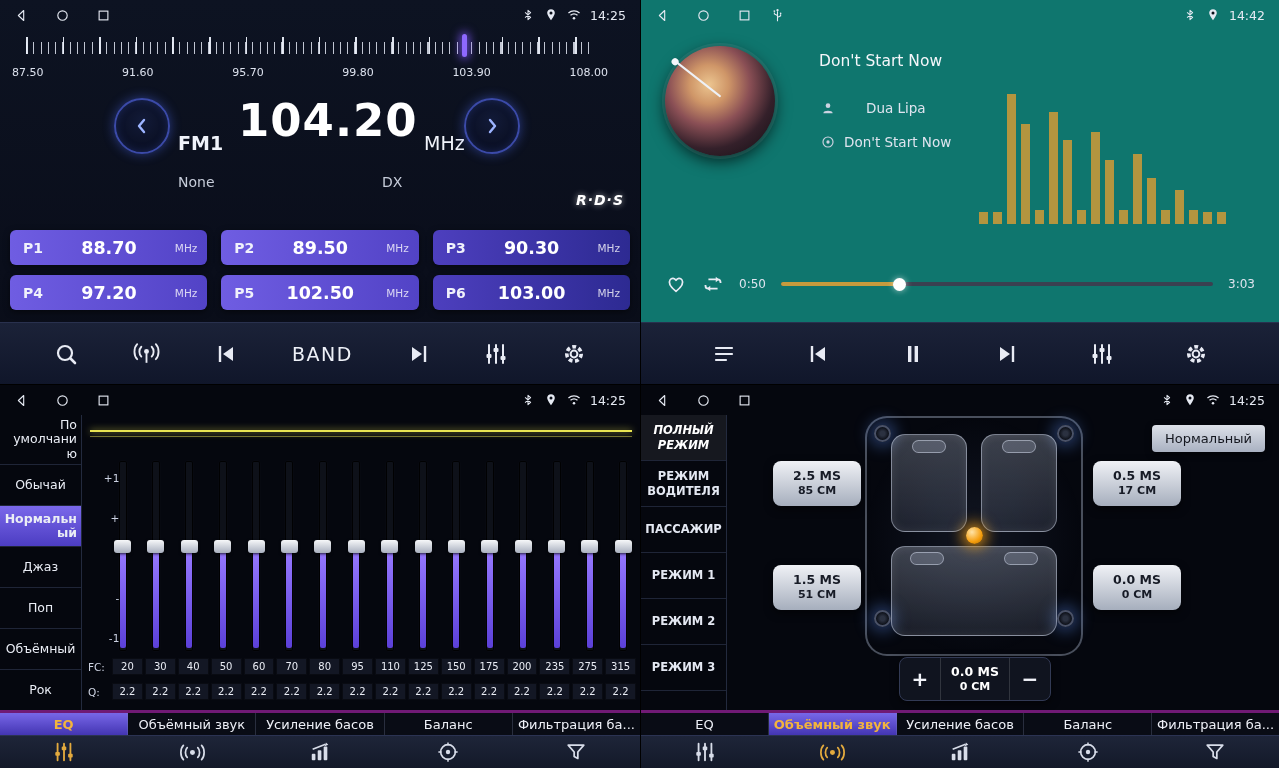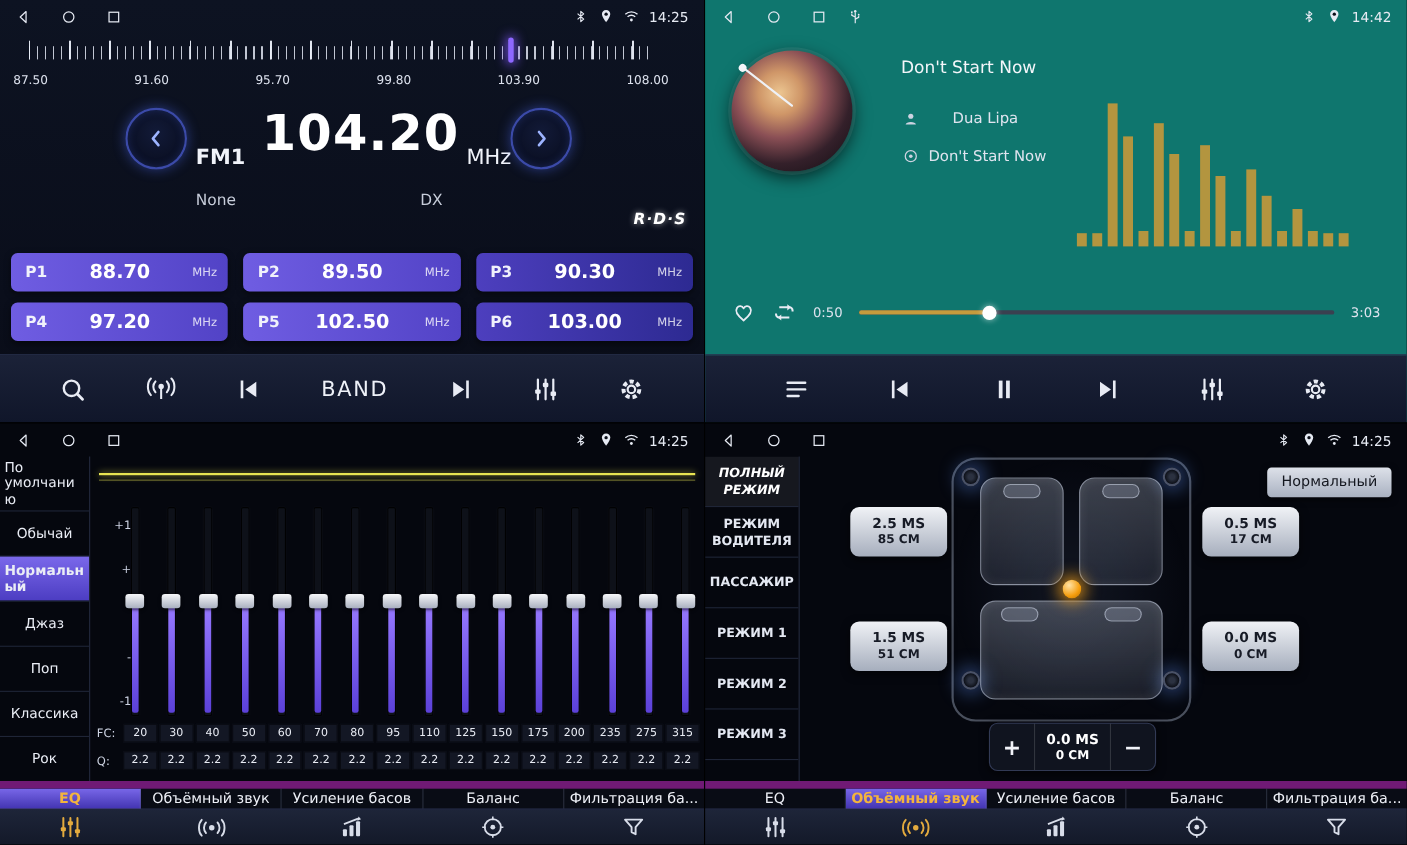--- a/index.html
+++ b/index.html
@@ -70,21 +70,21 @@
 .bar{width:9px;background:#b3953f;height:calc(var(--v,10)*1px);}
 .controls{position:absolute;left:0;right:0;top:264px;height:40px;display:flex;align-items:center;padding:0 24px;gap:15px;}
 .ptime{font-size:12px;color:#dfe4ef;}
 .progress{position:relative;flex:1;height:4px;border-radius:2px;background:#3a4050;cursor:pointer;}
 .p-fill{position:absolute;left:0;top:0;bottom:0;width:27.3%;background:#c59b3d;border-radius:2px;}
 .p-thumb{position:absolute;left:calc(27.3% - 6px);top:50%;margin-top:-6.5px;width:13px;height:13px;border-radius:50%;background:#fff;box-shadow:0 0 6px rgba(255,255,255,.6);}
 
 
 .eq-body{position:absolute;left:0;right:0;top:30px;bottom:58px;}
 .eq-sidebar{position:absolute;left:0;top:0;bottom:0;width:82px;border-right:1px solid #232a3e;display:flex;flex-direction:column;overflow:hidden;}
-.sb-item{min-height:41px;flex:0 0 auto;display:flex;align-items:center;justify-content:center;text-align:left;padding:3px 4px;font-size:12.5px;line-height:1.15;color:#eaedf5;border-bottom:1px solid #1f2537;word-break:break-word;cursor:pointer;}
+.sb-item{min-height:41px;flex:0 0 auto;display:flex;align-items:center;justify-content:center;text-align:right;padding:3px 4px;font-size:12.5px;line-height:1.15;color:#eaedf5;border-bottom:1px solid #1f2537;word-break:break-word;cursor:pointer;}
 .sb-item.active{background:linear-gradient(180deg,#7a68ea,#4c3dc2);font-weight:bold;}
 .eq-main{position:absolute;left:82px;right:0;top:0;bottom:0;}
 .curve-line{position:absolute;left:8px;right:8px;height:2px;background:#e8e452;box-shadow:0 0 7px rgba(232,228,82,.8);}
 .curve-line.l1{top:15px;}
 .curve-line.l2{top:21px;height:1px;opacity:.45;box-shadow:none;}
 .gain-scale{position:absolute;left:16px;top:57px;height:172px;width:28px;display:flex;flex-direction:column;justify-content:space-between;}
 .gmark{display:block;text-align:right;font-size:10.5px;color:#ccd2e2;}
 .sliders{position:absolute;left:32px;right:8px;top:46px;height:190px;display:flex;justify-content:space-between;}
 .eq-slider{position:relative;width:17px;height:190px;}
 .track{position:absolute;left:4.5px;top:0;bottom:0;width:8px;background:#0e1119;border-radius:2px;box-shadow:inset 0 0 0 1px rgba(0,0,0,.9),0 0 2px rgba(255,255,255,.05);}
@@ -92,21 +92,21 @@
 .handle{position:absolute;left:0;width:17px;height:13px;top:79px;border-radius:3px;background:linear-gradient(180deg,#f6f7f9,#a9b0bf);box-shadow:0 1px 3px rgba(0,0,0,.8);cursor:grab;}
 .row{position:absolute;left:0;right:4px;display:flex;align-items:center;}
 .fc-row{top:243px;}
 .q-row{top:268px;}
 .row-label{width:30px;padding-left:6px;font-size:10.5px;color:#cfd5e4;}
 .cells{flex:1;display:flex;gap:2px;}
 .cell{flex:1;height:17px;line-height:16px;text-align:center;font-size:10px;color:#e9ecf4;background:#131724;border:1px solid #090b12;}
 
 
 .tabs{position:absolute;left:0;right:0;bottom:0;height:58px;}
-.tab-row{height:25px;display:flex;background:#090c15;border-top:7px solid #701a75;}
+.tab-row{height:25px;display:flex;background:#090c15;border-top:3px solid #701a75;}
 .tab{flex:1;display:flex;align-items:center;justify-content:center;font-size:13px;color:#eef0f7;border-right:1px solid rgba(125,135,170,.28);white-space:nowrap;overflow:hidden;cursor:pointer;}
 .tab:last-child{border-right:none;}
 .tab.active{background:linear-gradient(180deg,#7867e8,#4335b2);color:#f3b43d;font-weight:bold;}
 .ticon-row{height:33px;display:flex;background:linear-gradient(180deg,#1e2539,#131929);border-top:1px solid #2b3352;}
 .ticon{flex:1;display:flex;align-items:center;justify-content:center;color:#d8dde9;cursor:pointer;}
 .ticon.active{color:#e3aa3e;}
 
 
 .mode-list{position:absolute;left:0;top:30px;bottom:58px;width:86px;border-right:1px solid #232a3e;display:flex;flex-direction:column;overflow:hidden;}
 .mode{min-height:46px;flex:0 0 auto;display:flex;align-items:center;justify-content:center;text-align:center;padding:3px 5px;font-size:11.5px;font-weight:bold;line-height:1.25;color:#e4e8f2;border-bottom:1px solid #1f2537;cursor:pointer;}
@@ -529,21 +529,21 @@
     </header>
 
     <div class="eq-body">
       <aside class="eq-sidebar">
 
       <div class="sb-item">По умолчанию</div>
           <div class="sb-item">Обычай</div>
           <div class="sb-item active">Нормальный</div>
           <div class="sb-item">Джаз</div>
           <div class="sb-item">Поп</div>
-          <div class="sb-item">Классика</div>
+          <div class="sb-item">Объёмный</div>
           <div class="sb-item">Рок</div>
         </aside>
       <div class="eq-main">
         <div class="curve-line l1"></div>
         <div class="curve-line l2"></div>
         <div class="gain-scale">
 
         <span class="gmark" style="--v: +12;">+12</span>
             <span class="gmark" style="--v: +6;">+6</span>
             <span class="gmark" style="--v: 0;">0</span>

